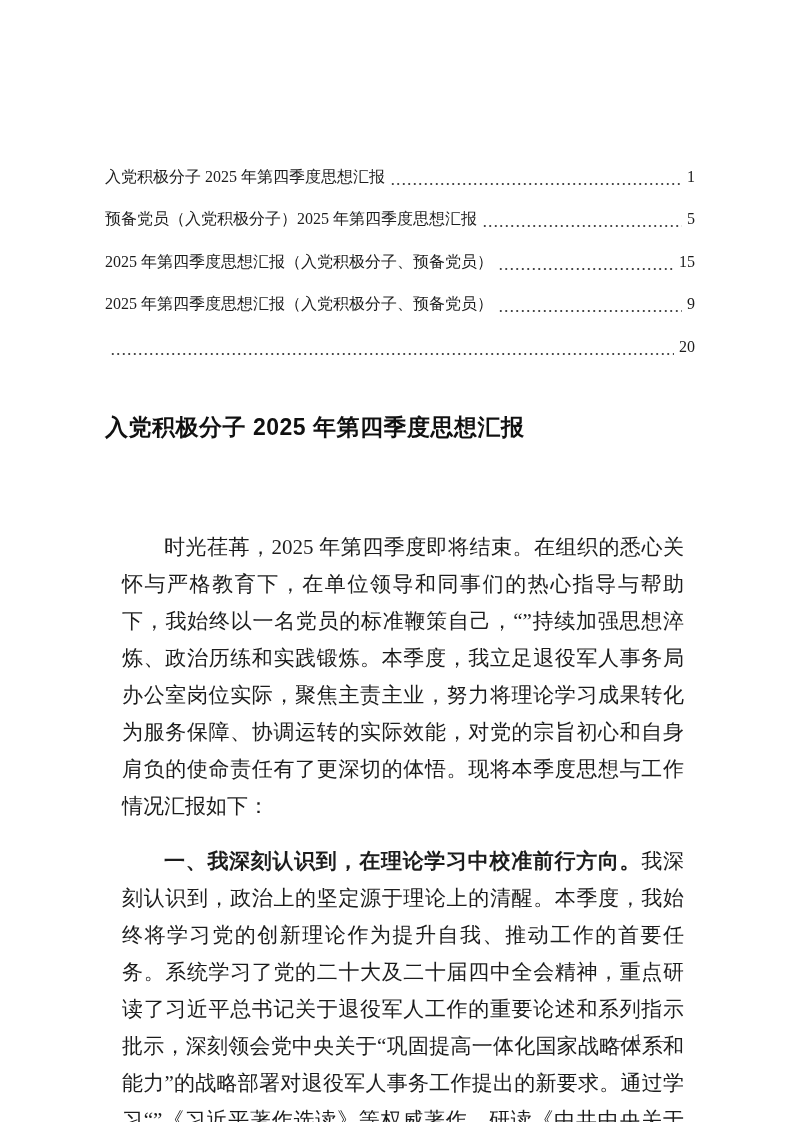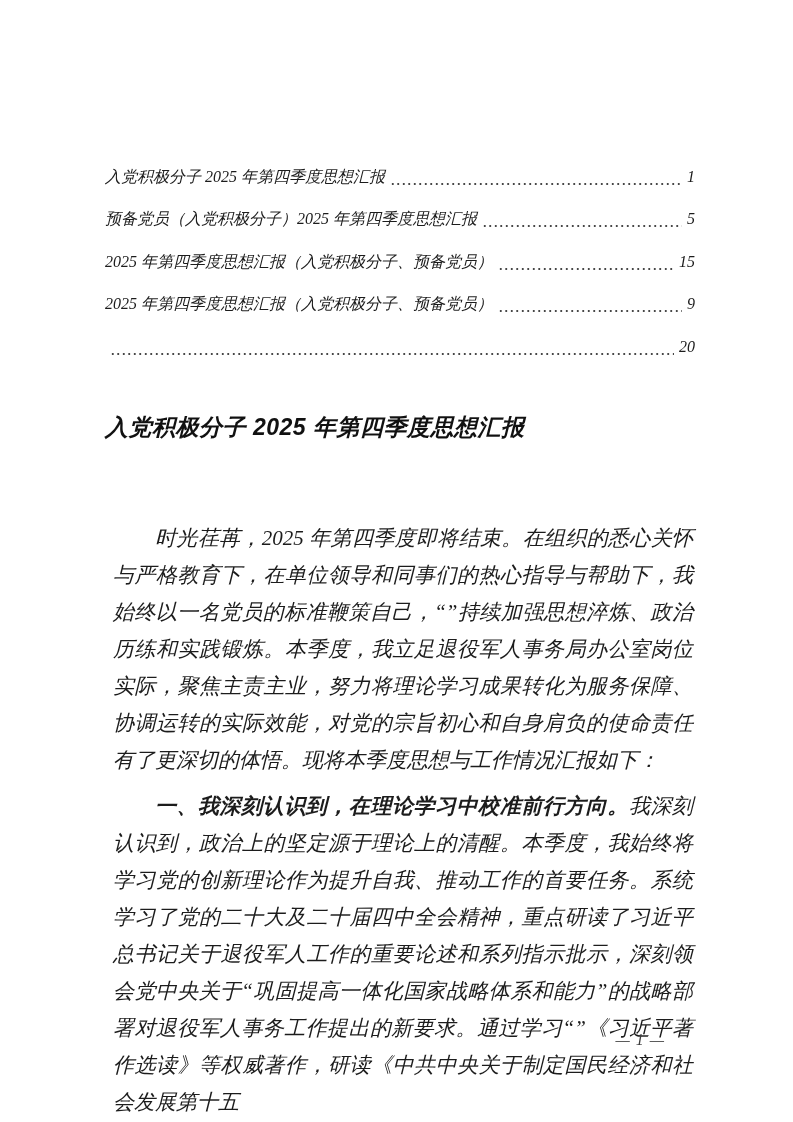--- a/index.html
+++ b/index.html
@@ -4,21 +4,20 @@
 <style>
   html, body { margin: 0; padding: 0; background: #ffffff; }
   .page {
     position: relative;
     width: 793px;
     height: 1122px;
     background: #ffffff;
     color: #1c1c1c;
     font-family: "Liberation Serif", "DejaVu Serif", serif;
     overflow: hidden;
-    font-style: italic;
   }
 
   
   .toc {
     position: absolute;
     left: 105px;
     right: 98px;
     top: 156px;
   }
   .toc-item {
@@ -57,21 +56,21 @@
   .doc-body {
     position: absolute;
     left: 105px;
     width: 596px;
     top: 511px;
     font-size: 21px;
     line-height: 37px;
     text-align: justify;
   }
   .doc-body p {
-    margin: 8px;
+    margin: 17px;
     text-indent: 42px;
   }
   .para-lead {
     font-weight: bold;
     font-family: "Liberation Sans", "DejaVu Sans", sans-serif;
   }
 
   
   .page-footer {
     position: absolute;

